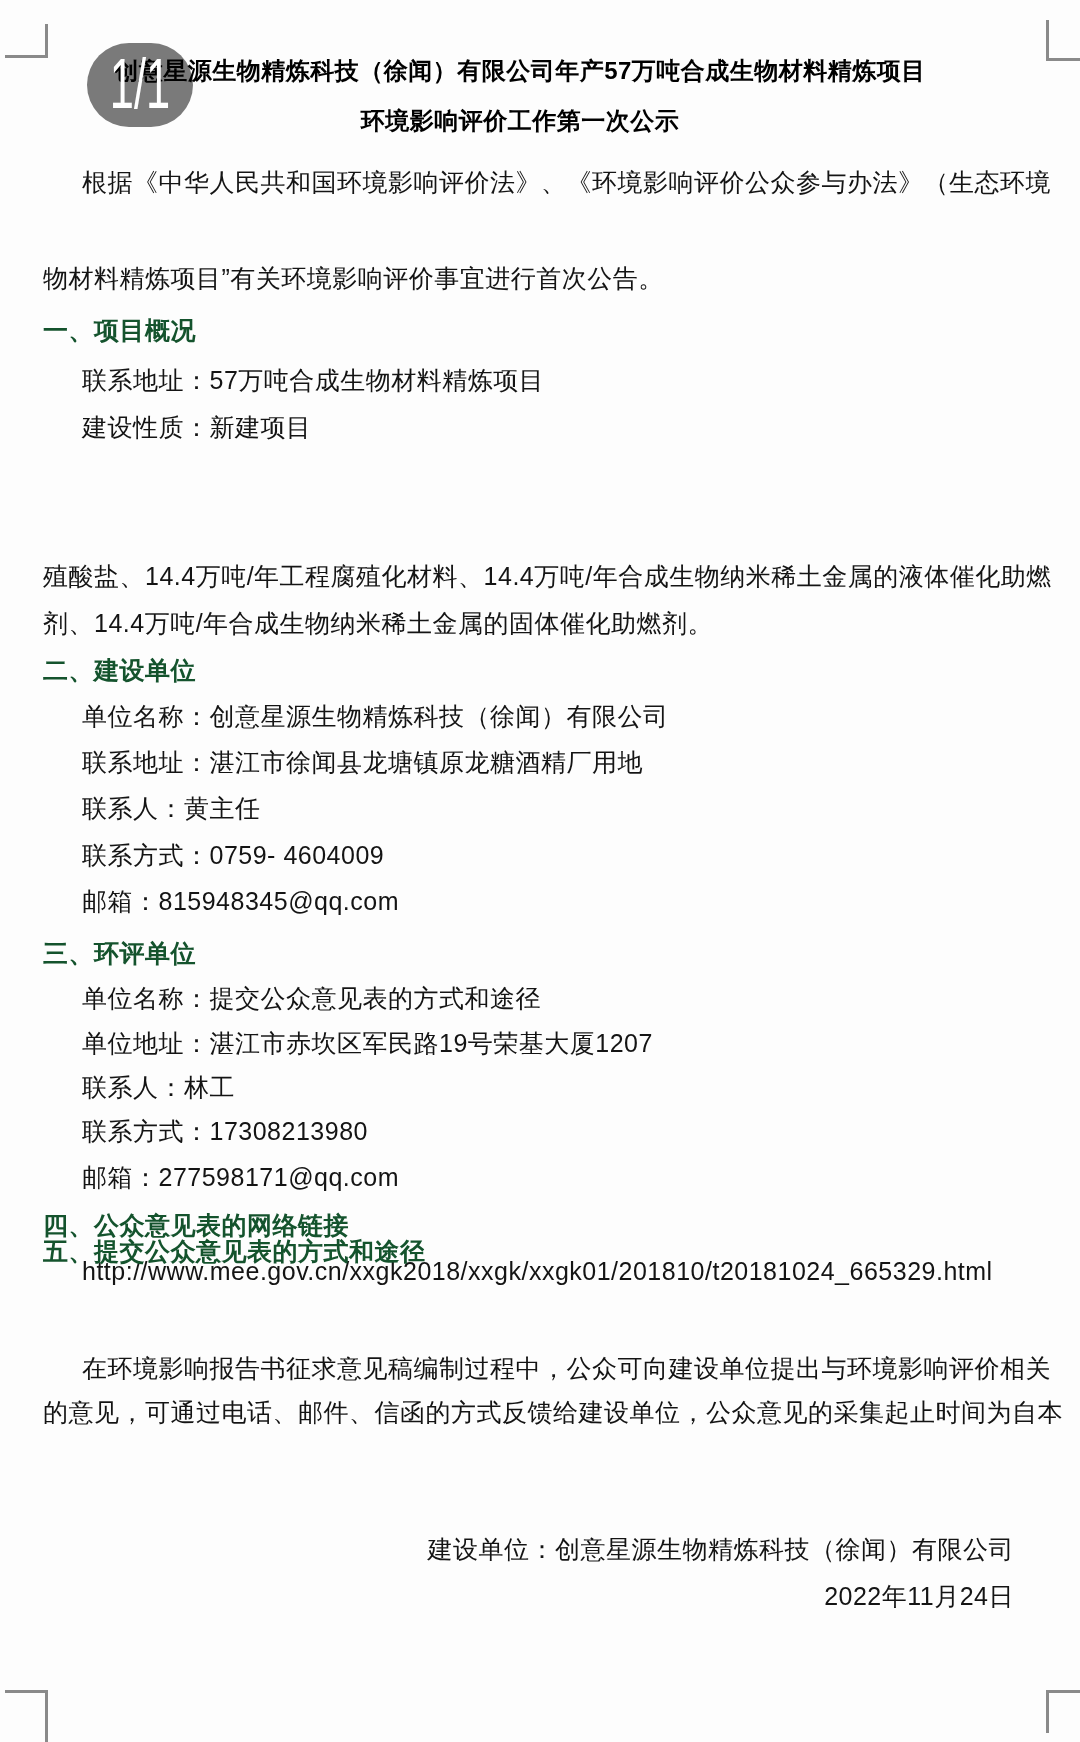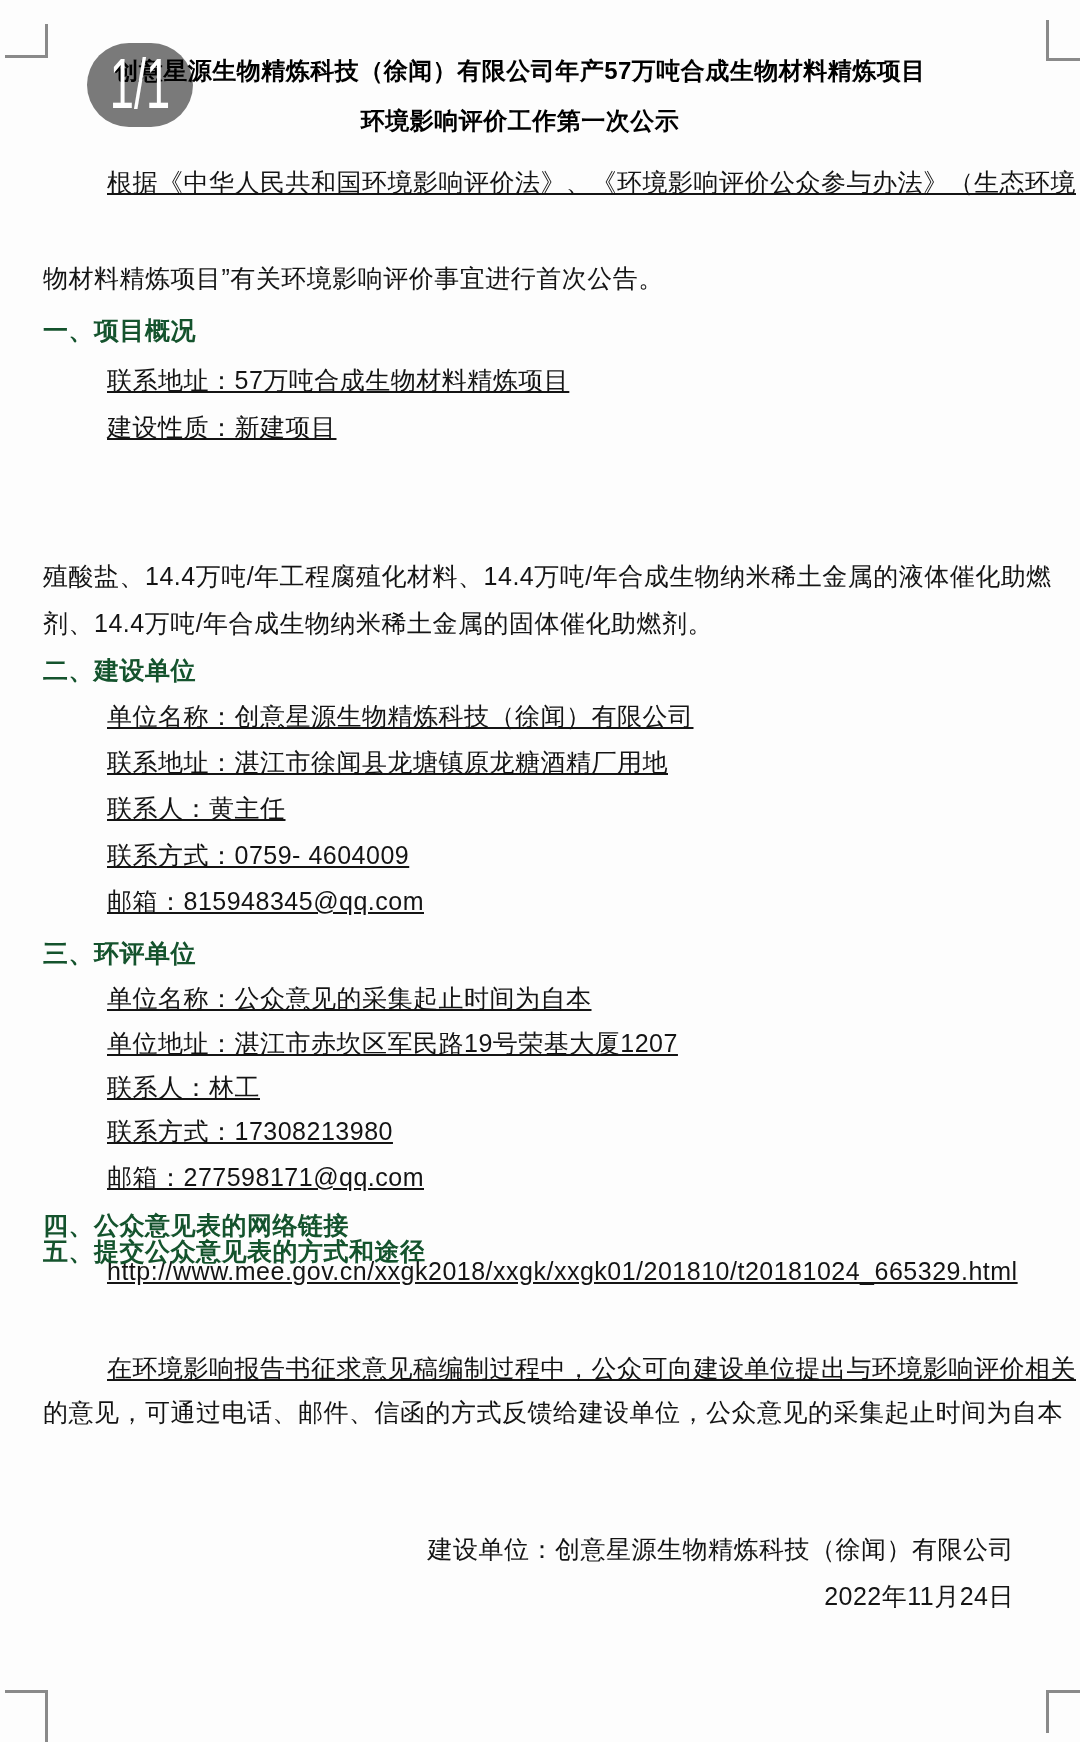--- a/index.html
+++ b/index.html
@@ -30,21 +30,21 @@
   
   .t{
     position:absolute;left:0;right:75px;margin:0;text-align:center;
     font-size:24px;font-weight:700;color:#000;white-space:nowrap;
     letter-spacing:.5px;z-index:2;
   }
   .ln{
     position:absolute;left:8px;white-space:nowrap;
     font-size:25px;color:#141414;letter-spacing:.5px;z-index:2;
   }
-  .i{left:72px;text-decoration:underline;}
+  .i{left:47px;}
   .h{font-weight:700;color:#14532d;}
   .f{left:auto;right:66px;}
 </style>
 </head>
 <body>
 
 <div class="page">
 
   <div class="corner tl"></div>
   <div class="corner tr"></div>
@@ -67,21 +67,21 @@
   <div class="ln" style="top:607px">剂、14.4万吨/年合成生物纳米稀土金属的固体催化助燃剂。</div>
 
   <div class="ln h" style="top:654px">二、建设单位</div>
   <div class="ln i" style="top:700px">单位名称：创意星源生物精炼科技（徐闻）有限公司</div>
   <div class="ln i" style="top:746px">联系地址：湛江市徐闻县龙塘镇原龙糖酒精厂用地</div>
   <div class="ln i" style="top:792px">联系人：黄主任</div>
   <div class="ln i" style="top:839px">联系方式：0759- 4604009</div>
   <div class="ln i" style="top:885px">邮箱：815948345@qq.com</div>
 
   <div class="ln h" style="top:937px">三、环评单位</div>
-  <div class="ln i" style="top:982px">单位名称：公众意见的采集起止时间为自本</div>
+  <div class="ln i" style="top:982px">单位名称：提交公众意见表的方式和途径</div>
   <div class="ln i" style="top:1027px">单位地址：湛江市赤坎区军民路19号荣基大厦1207</div>
   <div class="ln i" style="top:1071px">联系人：林工</div>
   <div class="ln i" style="top:1115px">联系方式：17308213980</div>
   <div class="ln i" style="top:1161px">邮箱：277598171@qq.com</div>
 
   <div class="ln h" style="top:1209px">四、公众意见表的网络链接</div>
   <div class="ln i" style="top:1257px">http://www.mee.gov.cn/xxgk2018/xxgk/xxgk01/201810/t20181024_665329.html</div>
 
   <div class="ln h" style="top:1235px">五、提交公众意见表的方式和途径</div>
   <div class="ln i" style="top:1352px">在环境影响报告书征求意见稿编制过程中，公众可向建设单位提出与环境影响评价相关</div>

